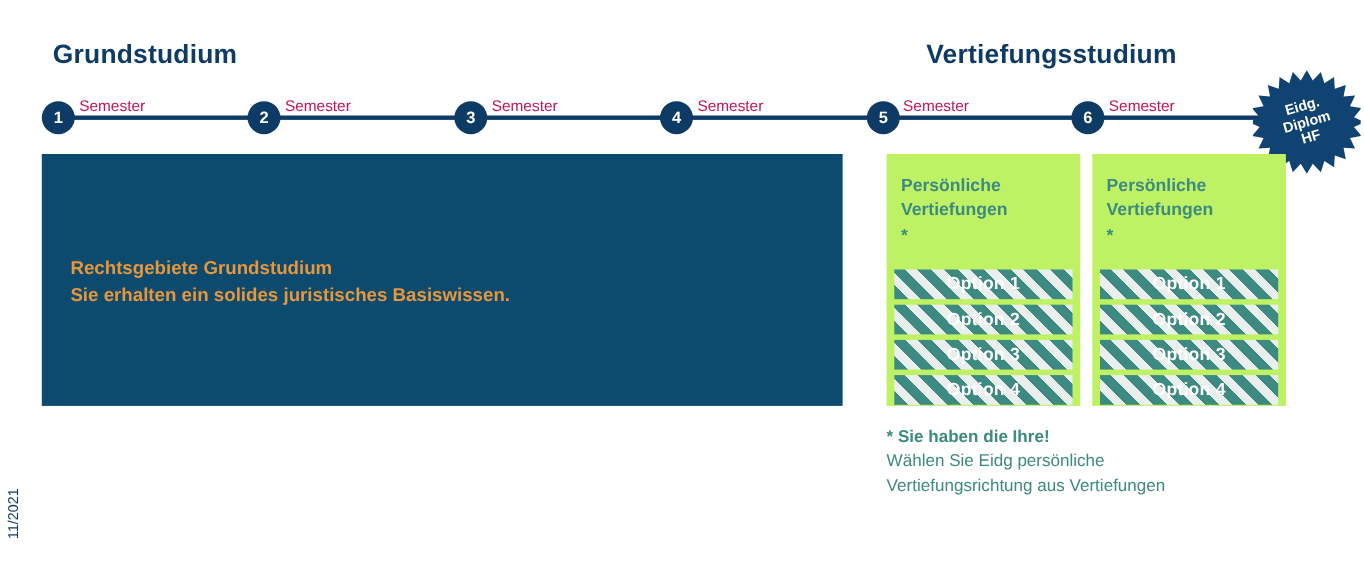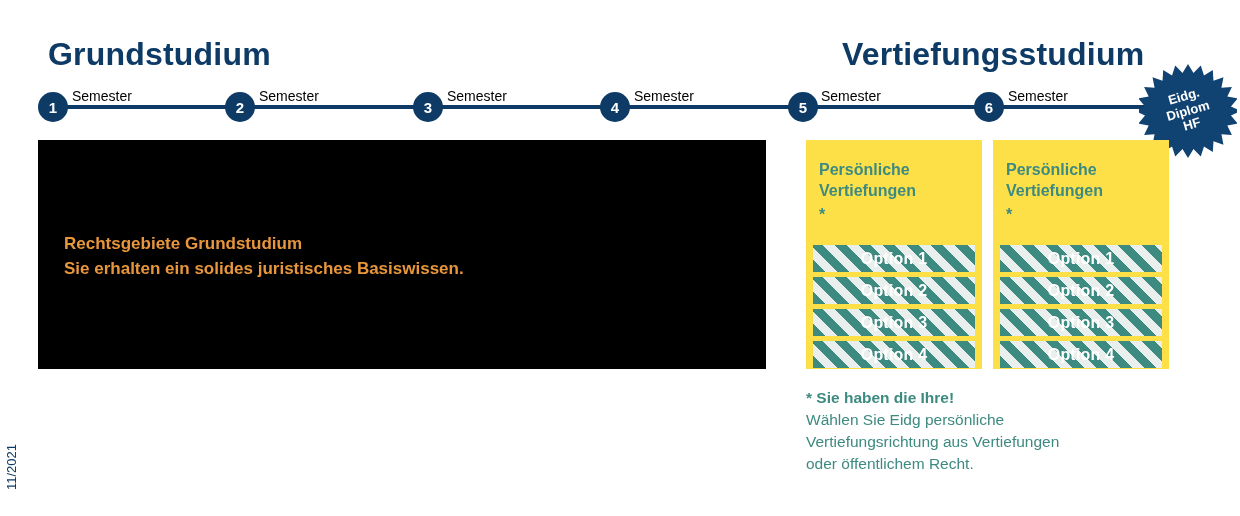--- a/index.html
+++ b/index.html
@@ -9,21 +9,21 @@
     font-family:"Liberation Sans", sans-serif;
     overflow:hidden;
     position:relative;
   }
   #stage{position:absolute;left:0;top:0;width:1240px;height:516px;}
 
   
   .sec-title{
     position:absolute;
     font-weight:bold;
-    font-size:32px;
+    font-size:24px;
     letter-spacing:0.2px;
     color:#0d3b66;
     white-space:nowrap;
   }
   #title-grund{left:48px;top:36px;}
   #title-vertief{left:842px;top:36px;}
 
   
   #timeline-line{
     position:absolute;
@@ -40,21 +40,21 @@
     color:#ffffff;
     font-weight:bold;
     font-size:15px;
     display:flex;align-items:center;justify-content:center;
     box-sizing:border-box;
   }
   .node-label{
     position:absolute;
     top:88px;
     font-size:14px;
-    color:#000000;
+    color:#be185d;
     white-space:nowrap;
   }
 
   
   #starburst{
     position:absolute;
     left:1139px;top:62px;
     width:98px;height:98px;
   }
   #starburst svg{display:block;width:98px;height:98px;}
@@ -70,39 +70,39 @@
     line-height:1.12;
     pointer-events:none;
   }
   #burst-text span{display:block;white-space:nowrap;}
 
   
   #base-block{
     position:absolute;
     left:38px;top:140px;
     width:728px;height:229px;
-    background:#000000;
+    background:#0c4a6e;
   }
   #base-text{
     position:absolute;
     left:26px;top:92px;
     font-weight:bold;
     font-size:17px;
     line-height:1.45;
     color:#e8963c;
     white-space:nowrap;
   }
   #base-text span{display:block;}
 
   
   .panel{
     position:absolute;
     top:140px;
     width:176px;height:229px;
-    background:#fde047;
+    background:#bef264;
     box-sizing:border-box;
   }
   #panel-1{left:806px;}
   #panel-2{left:993px;}
   .panel-heading{
     position:absolute;
     left:13px;top:20px;
     font-weight:bold;
     font-size:16px;
     line-height:1.3;
@@ -272,18 +272,17 @@
       <div class="opt">
         <span class="opt-label">Option 4</span>
       </div>
     </div>
   </div>
 
   <div id="footnote">
     <span class="fn-bold">* Sie haben die Ihre!</span>
     <span class="fn-line">Wählen Sie Eidg persönliche</span>
     <span class="fn-line">Vertiefungsrichtung aus Vertiefungen</span>
-    <span class="fn-line">oder öffentlichem Recht.</span>
   </div>
 
   <div id="datestamp">11/2021</div>
 
 </div>
 
 </body></html>

